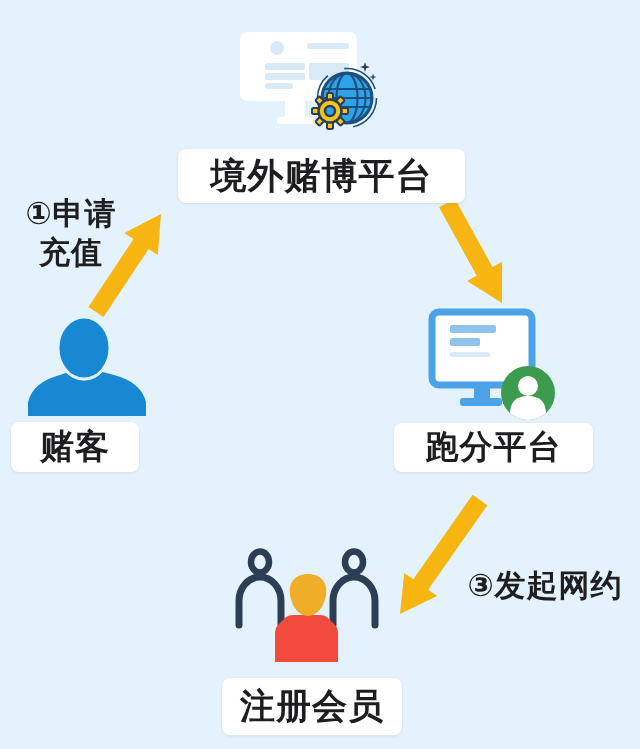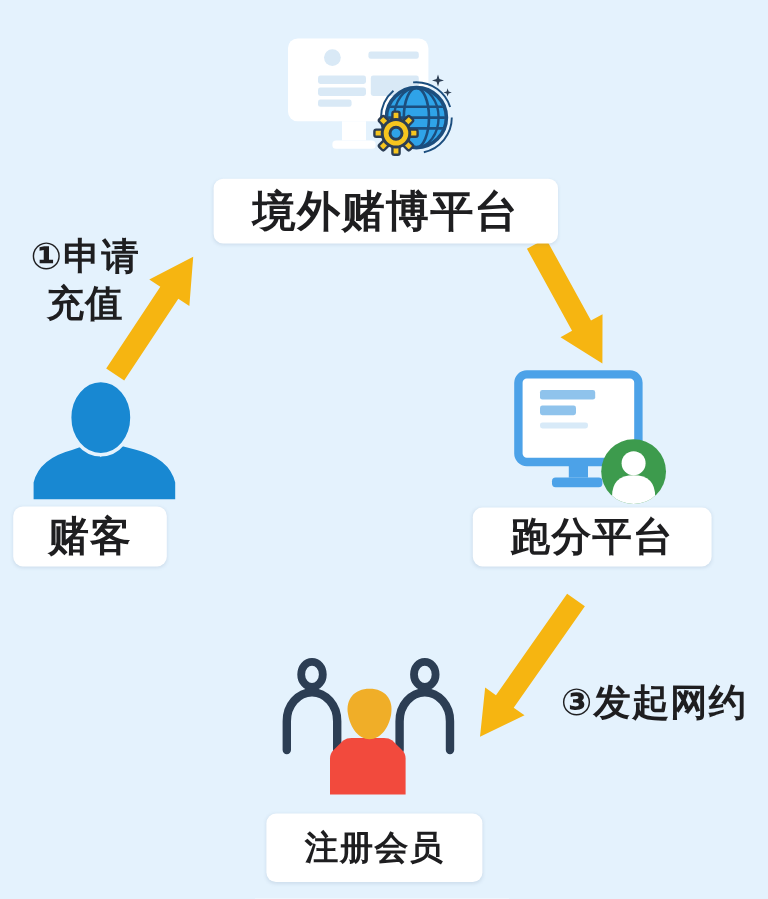--- a/index.html
+++ b/index.html
@@ -148,15 +148,15 @@
     <g>
       <ellipse class="nofill s-navy" cx="120" cy="14" rx="9" ry="10.5" stroke-width="6.5"></ellipse>
       <path class="nofill s-navy" d="M99,77 L99,53 A21,24 0 0 1 141,53 L141,77" stroke-width="7" stroke-linecap="round"></path>
     </g>
     <g>
       <path class="f-red" d="M41,114 L41,84 Q41,80 44,77 L52,69 Q55,67 59,67 L86,67 Q90,67 93,69 L101,77 Q104,80 104,84 L104,114 Z"></path>
       <path class="f-orange" d="M74,26 C61,26 54,35 56,47 C58,59 65,68 74,68 C83,68 90,59 92,47 C94,35 87,26 74,26 Z"></path>
     </g>
   </svg>
 
-  <div class="label-box" style="left:222px;top:678px;width:180px;height:57px;font-size:28px;">注册会员</div>
+  <div class="label-box" style="left:222px;top:678px;width:180px;height:57px;font-size:35px;">注册会员</div>
 
 </div>
 
 </body></html>

